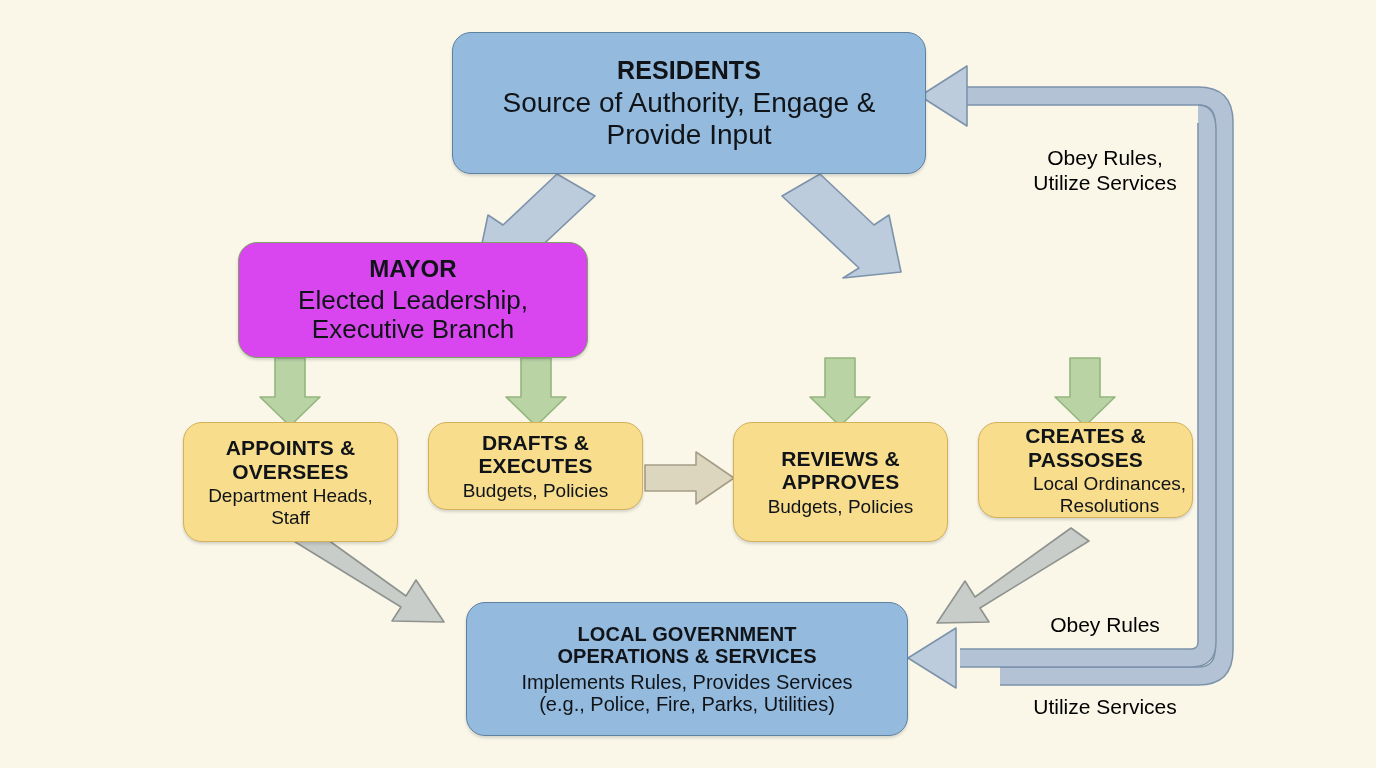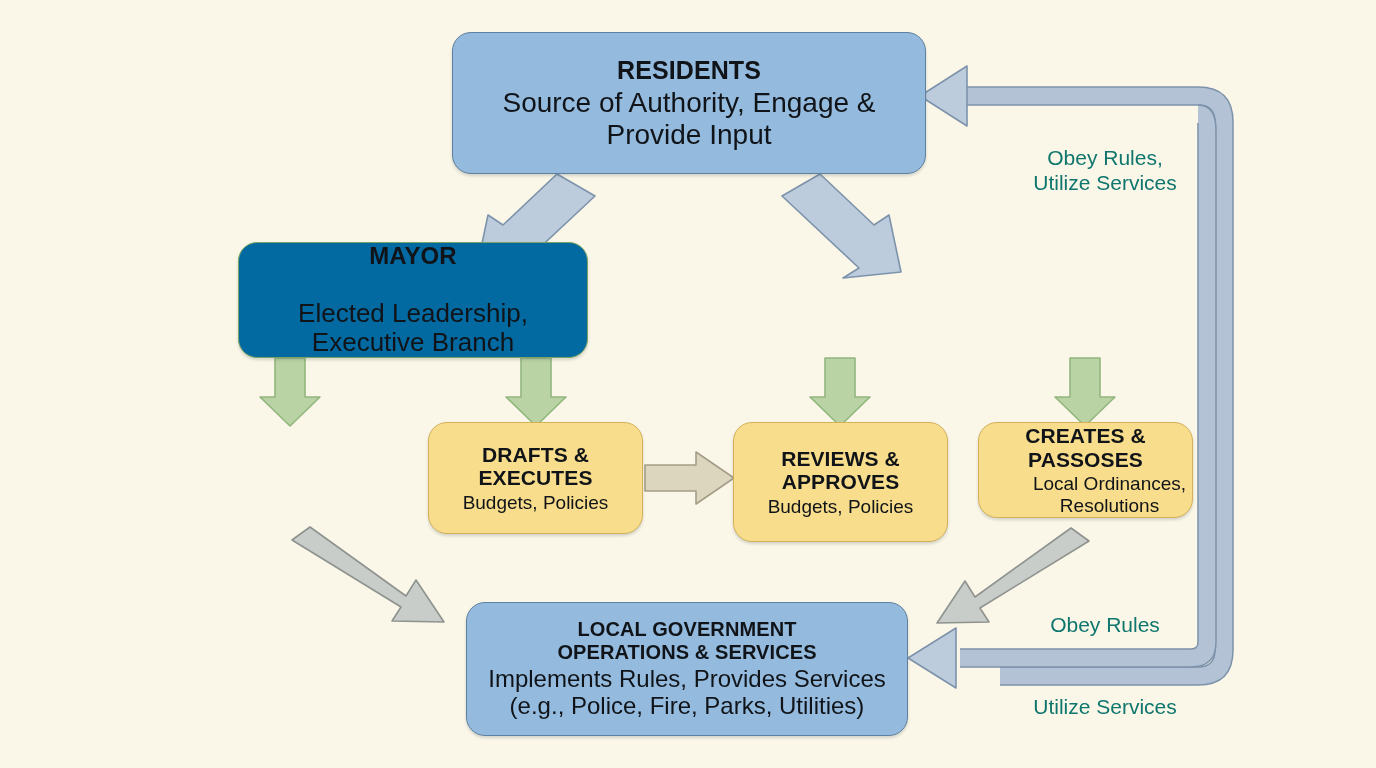--- a/index.html
+++ b/index.html
@@ -49,24 +49,23 @@
     font-weight: normal;
   }
   
   .node.blue {
     background: #94bade;
     border: 1.6px solid #5f81a0;
     box-shadow: 0 2px 3px rgba(60,70,80,0.20);
   }
   
   .node.green {
-    background: #0369a1;
+    background: #d946ef;
     border: 1.6px solid #7ba561;
     box-shadow: 0 2px 3px rgba(60,70,80,0.20);
-    justify-content: space-between;
   }
   
   .node.yellow {
     background: #f8dd8c;
     border: 1.6px solid #d4b158;
     box-shadow: 0 2px 3px rgba(60,70,80,0.20);
   }
 
   
   #node-residents { left: 452px; top: 32px; width: 474px; height: 142px; }
@@ -75,35 +74,35 @@
 
   #node-mayor { left: 238px; top: 242px; width: 350px; height: 116px; }
   #node-mayor .title { font-size: 24px; margin-bottom: 3px; }
   #node-mayor .sub { font-size: 26px; }
 
   #node-council { left: 788px; top: 242px; width: 350px; height: 116px; }
   #node-council .title { font-size: 24px; margin-bottom: 3px; }
   #node-council .sub { font-size: 20px; }
 
   #node-appoints { left: 183px; top: 422px; width: 215px; height: 120px; }
-  #node-drafts   { left: 428px; top: 422px; width: 215px; height: 112px; }
+  #node-drafts   { left: 428px; top: 422px; width: 215px; height: 88px; }
   #node-reviews  { left: 733px; top: 422px; width: 215px; height: 120px; }
   #node-creates  { left: 978px; top: 422px; width: 215px; height: 96px; }
   .node.yellow .title { font-size: 21px; }
   .node.yellow .sub { font-size: 19px; margin-top: 2px; }
 
   #node-operations { left: 466px; top: 602px; width: 442px; height: 134px; }
   #node-operations .title { font-size: 20px; }
-  #node-operations .sub { font-size: 24px; margin-top: 3px; }
+  #node-operations .sub { font-size: 20px; margin-top: 3px; }
 
   
   .edge-label {
     position: absolute;
     text-align: center;
-    color: #0f766e;
+    color: #000000;
     font-size: 21px;
     line-height: 1.2;
     z-index: 6;
     white-space: pre-line;
   }
   #label-obey-utilize { left: 970px; top: 145px; width: 270px; }
   #label-obey-rules   { left: 985px; top: 612px; width: 240px; }
   #label-utilize-svc  { left: 960px; top: 694px; width: 290px; }
 </style>
 </head>
@@ -173,20 +172,26 @@
     <div class="sub">Source of Authority, Engage &amp; Provide Input</div>
   </div>
 
   <div class="node green" id="node-mayor">
     <div class="title">MAYOR</div>
     <div class="sub multiline" style="white-space: pre-line;">Elected Leadership,
 Executive Branch</div>
   </div>
 
 
+  <div class="node yellow" id="node-appoints">
+    <div class="title multiline" style="white-space: pre-line;">APPOINTS &amp;
+OVERSEES</div>
+    <div class="sub multiline" style="white-space: pre-line;">Department Heads,
+Staff</div>
+  </div>
 
   <div class="node yellow" id="node-drafts">
     <div class="title multiline" style="white-space: pre-line;">DRAFTS &amp;
 EXECUTES</div>
     <div class="sub multiline">Budgets, Policies</div>
   </div>
 
   <div class="node yellow" id="node-reviews">
     <div class="title multiline" style="white-space: pre-line;">REVIEWS &amp;
 APPROVES</div>

